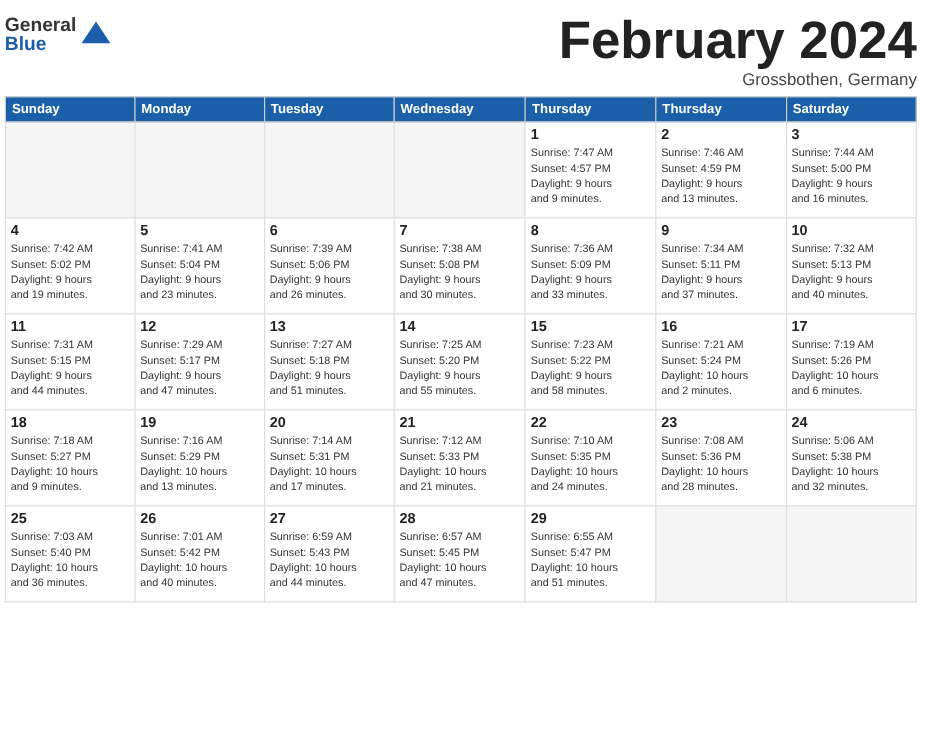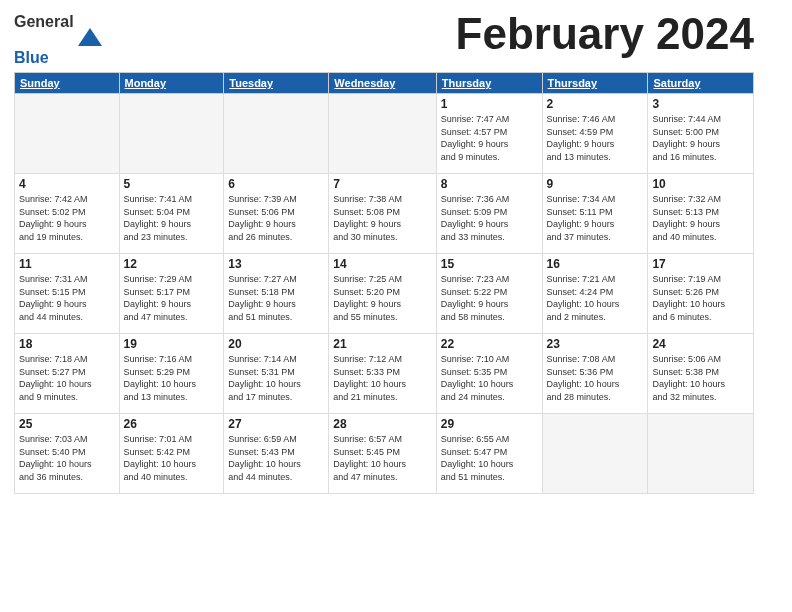--- a/index.html
+++ b/index.html
@@ -6,21 +6,21 @@
     body {
       font-family: Arial, sans-serif;
       background: #fff;
       width: 792px;
       height: 612px;
       overflow: hidden;
     }
     .page {
       width: 768px;
       height: 612px;
-      padding: 10px 14px;
+      padding: 10px 4px;
     }
     .header {
       display: flex;
       align-items: flex-start;
       justify-content: space-between;
       margin-bottom: 6px;
     }
     .logo {
       display: flex;
       align-items: center;
@@ -45,21 +45,20 @@
       font-size: 9.5px;
     }
     .calendar th {
       background: #1a5fa8;
       color: #fff;
       text-align: left;
       padding: 4px 5px;
       font-size: 11px;
       font-weight: bold;
       border: 1px solid #ccc;
-      text-decoration: underline;
     }
     .calendar td {
       border: 1px solid #ddd;
       vertical-align: top;
       padding: 3px 4px;
       width: 113px;
       height: 80px;
       background: #fff;
     }
     .calendar td.empty {
@@ -81,30 +80,31 @@
 </head>
 <body>
 
 <div class="page">
   <div class="header">
     <div class="logo">
       <div>
         <div style="display:flex;align-items:center;gap:2px;">
           <div style="display:flex;flex-direction:column;line-height:1;">
             <span style="font-size:16px;font-weight:bold;color:#333;">General</span>
-            <span style="font-size:16px;font-weight:bold;color:#1a5fa8;margin-top:20px;">Blue</span>
+            <span style="font-size:16px;font-weight:bold;color:#1a5fa8;">Blue</span>
           </div>
           <svg width="28" height="28" viewBox="0 0 28 28">
             <polygon points="14,2 26,20 2,20" fill="#1a5fa8"></polygon>
           </svg>
         </div>
       </div>
     </div>
     <div class="title-block">
       <div class="month-title">February 2024</div>
+      <div class="location">Grossbothen, Germany</div>
     </div>
   </div>
 
   <table class="calendar">
     <thead>
       <tr>
         <th>Sunday</th>
         <th>Monday</th>
         <th>Tuesday</th>
         <th>Wednesday</th>
@@ -224,21 +224,21 @@
           <td>
             <span class="day-num">15</span>
             <div class="day-info" style="white-space: pre-wrap;">Sunrise: 7:23 AM
 Sunset: 5:22 PM
 Daylight: 9 hours
 and 58 minutes.</div>
           </td>
           <td>
             <span class="day-num">16</span>
             <div class="day-info" style="white-space: pre-wrap;">Sunrise: 7:21 AM
-Sunset: 4:24 PM
+Sunset: 5:24 PM
 Daylight: 10 hours
 and 2 minutes.</div>
           </td>
           <td>
             <span class="day-num">17</span>
             <div class="day-info" style="white-space: pre-wrap;">Sunrise: 7:19 AM
 Sunset: 5:26 PM
 Daylight: 10 hours
 and 6 minutes.</div>
           </td>

